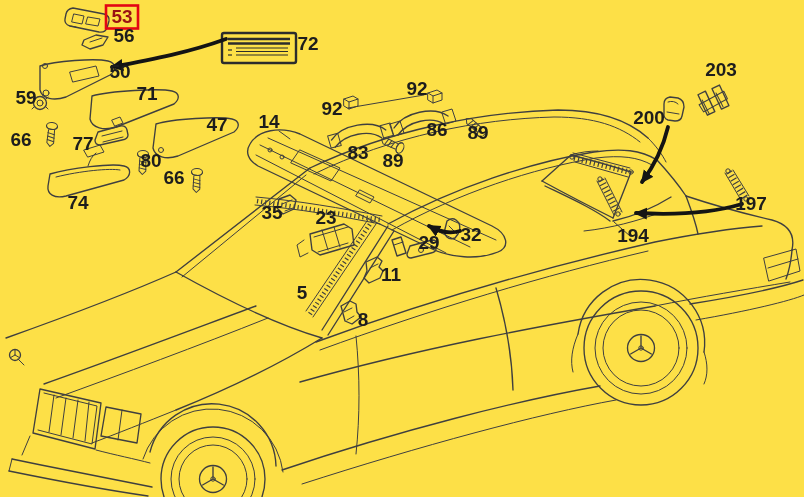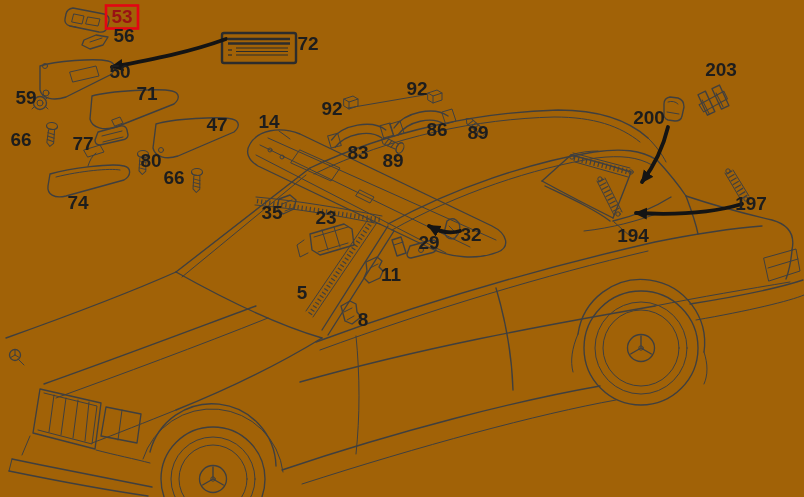--- a/index.html
+++ b/index.html
@@ -1,16 +1,16 @@
 <!DOCTYPE html>
 <html style="--ink: #3f3f3f; --label: #1d1d1d; --hl: #e30613; --hltext: #9a1113;"><head>
 <meta charset="utf-8">
 <style>
   html,body{margin:0;padding:0;background:#ffffff;}
-  .stage{position:relative;width:804px;height:497px;background:#a16207;overflow:hidden;
+  .stage{position:relative;width:804px;height:497px;background:#fde047;overflow:hidden;
          font-family:"Liberation Sans",sans-serif;}
   svg{display:block}
   .ln{fill:none;stroke:var(--ink,#3f3f3f);stroke-width:1.35;stroke-linecap:round;stroke-linejoin:round}
   .ln2{fill:none;stroke:var(--ink,#3f3f3f);stroke-width:1;stroke-linecap:round;stroke-linejoin:round}
   .hatch{fill:none;stroke:var(--ink,#3f3f3f);stroke-width:5.5;stroke-dasharray:1.2 2.9;stroke-linecap:butt}
   .w7{stroke-width:7}
   .w5{stroke-width:4.5}
   .stripeA{stroke:#2c2c2c;stroke-width:2.6}
   .stripeB{stroke:#2c2c2c;stroke-width:1.2}
   .boxed{fill:none;stroke:#2c2c2c;stroke-width:2.4}

